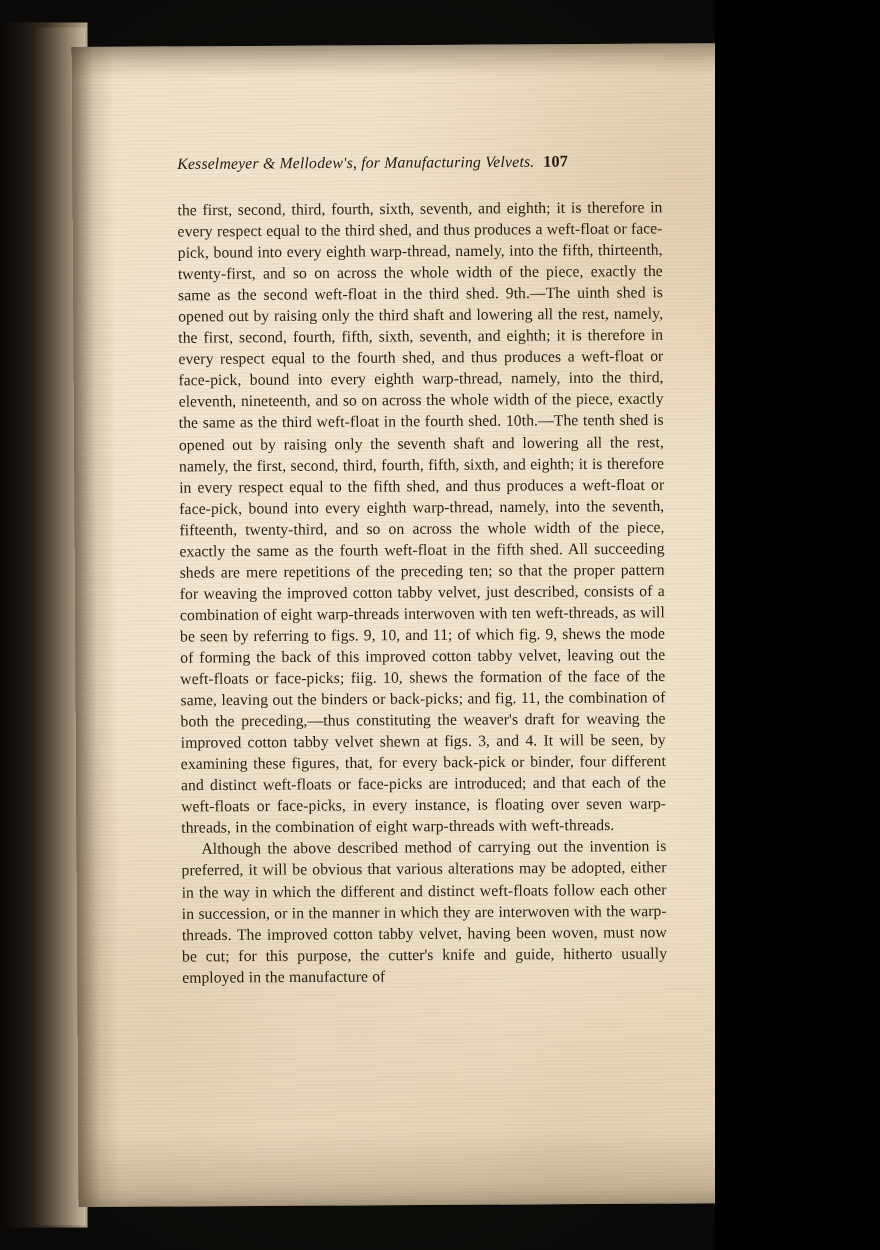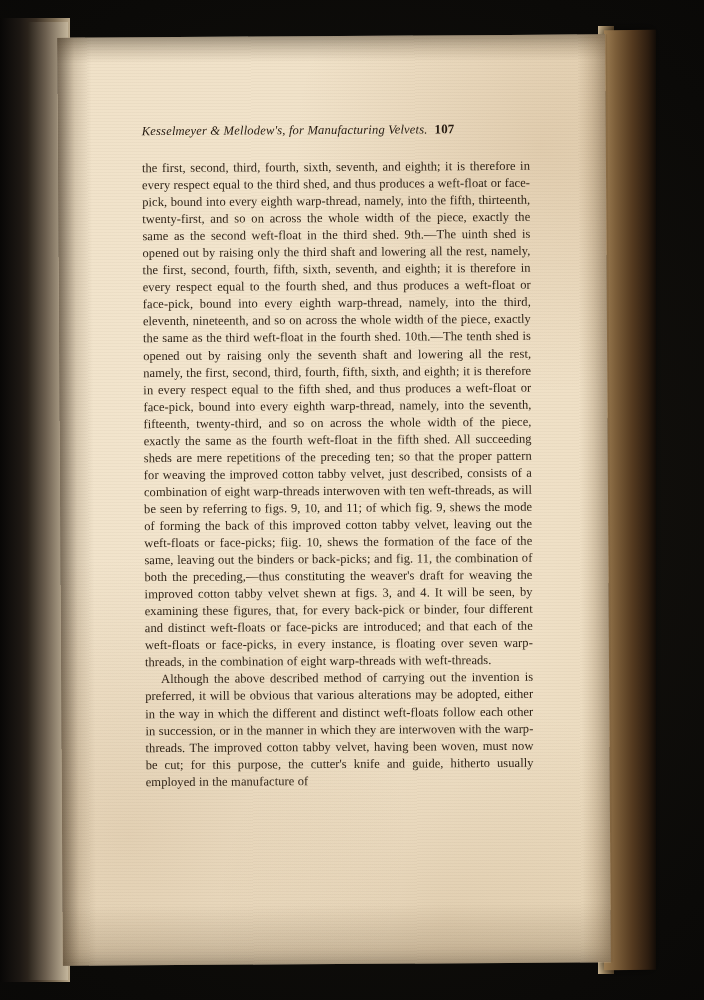--- a/index.html
+++ b/index.html
@@ -9,21 +9,21 @@
   }
   body {
     width: 704px;
     height: 1000px;
     overflow: hidden;
     font-family: "Liberation Serif", serif;
   }
 
   #scan {
     position: relative;
-    width: 704px;
+    width: 572px;
     height: 1000px;
     background: #0a0908;
     overflow: hidden;
   }
 
   
   #backdrop {
     position: absolute;
     inset: 0;
     background:

